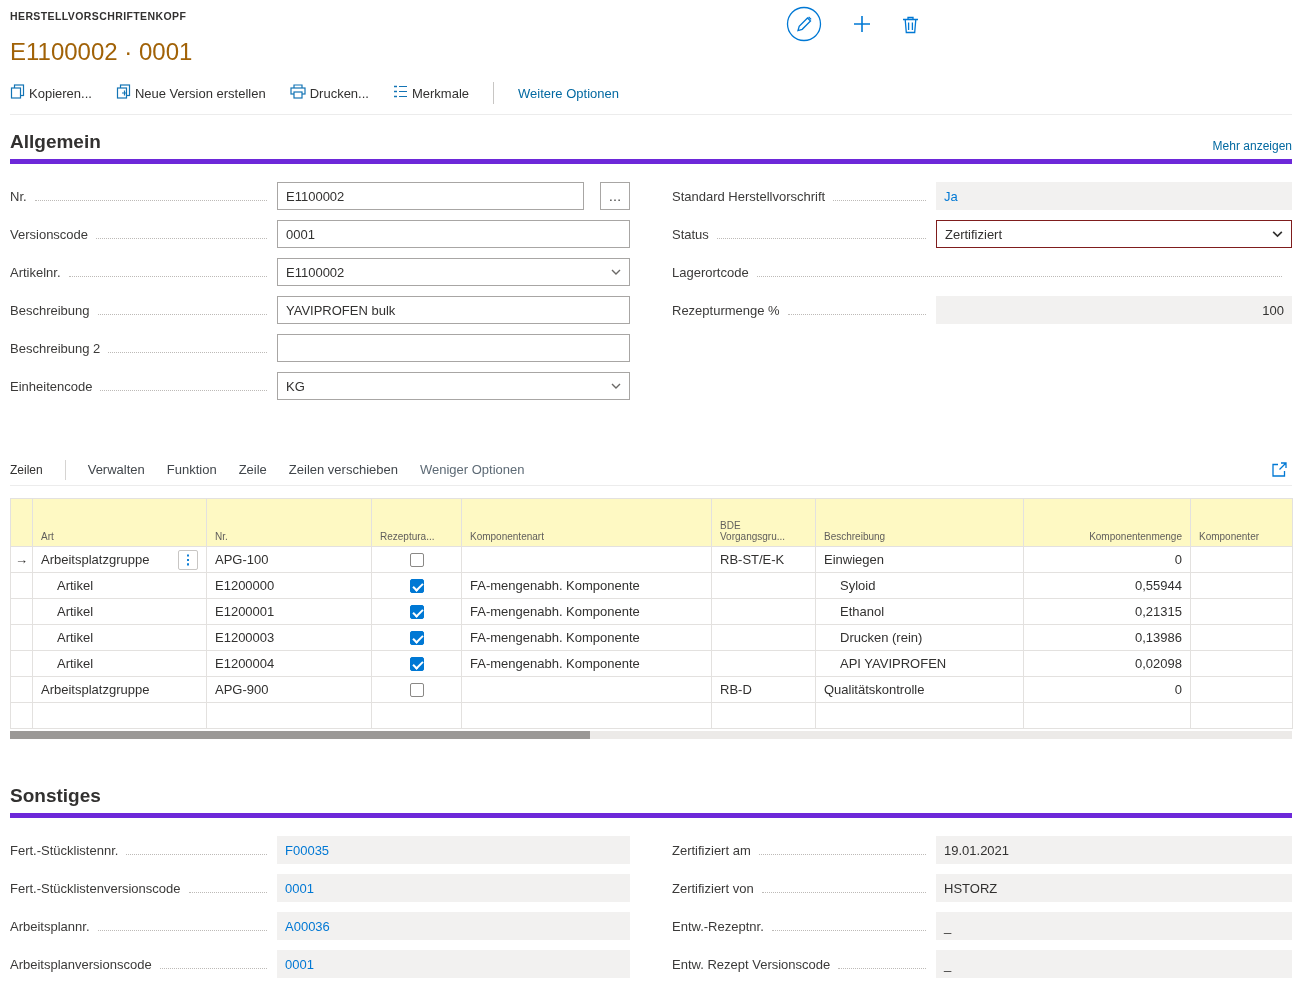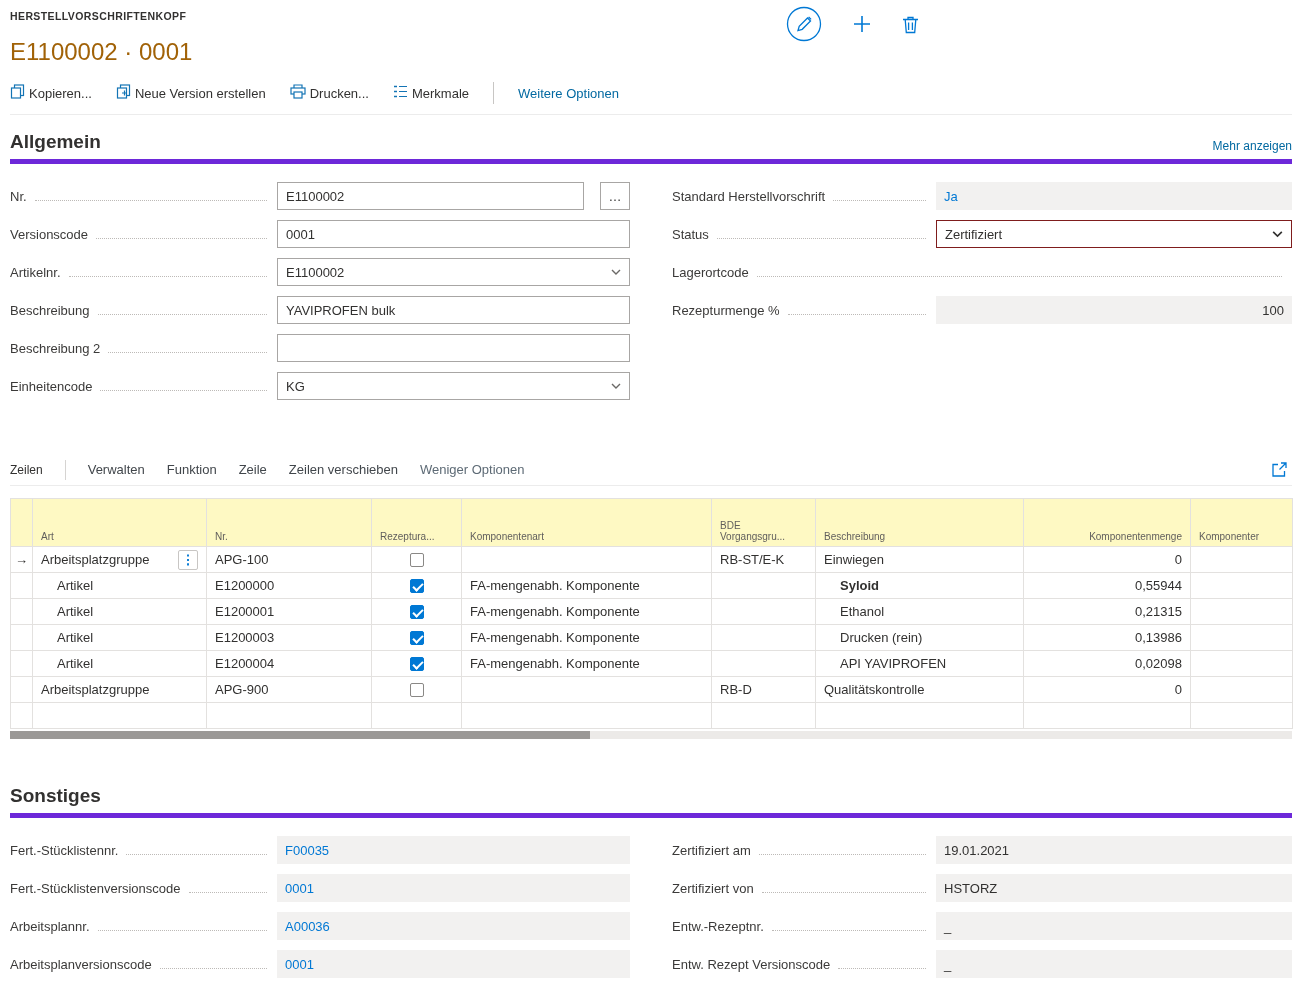--- a/index.html
+++ b/index.html
@@ -303,21 +303,21 @@
           <td class="gut"></td>
           <td>
             <div class="artwrap">
               <span style="padding-left: 16px;">Artikel</span>
             </div>
           </td>
           <td>E1200000</td>
           <td class="cbcell"><span class="cb on"></span></td>
           <td>FA-mengenabh. Komponente</td>
           <td></td>
-          <td style="padding-left: 24px; font-weight: bold;">Syloid</td>
+          <td style="padding-left: 24px;">Syloid</td>
           <td class="num">0,55944</td>
           <td></td>
         </tr>
         <tr>
           <td class="gut"></td>
           <td>
             <div class="artwrap">
               <span style="padding-left: 16px;">Artikel</span>
             </div>
           </td>

